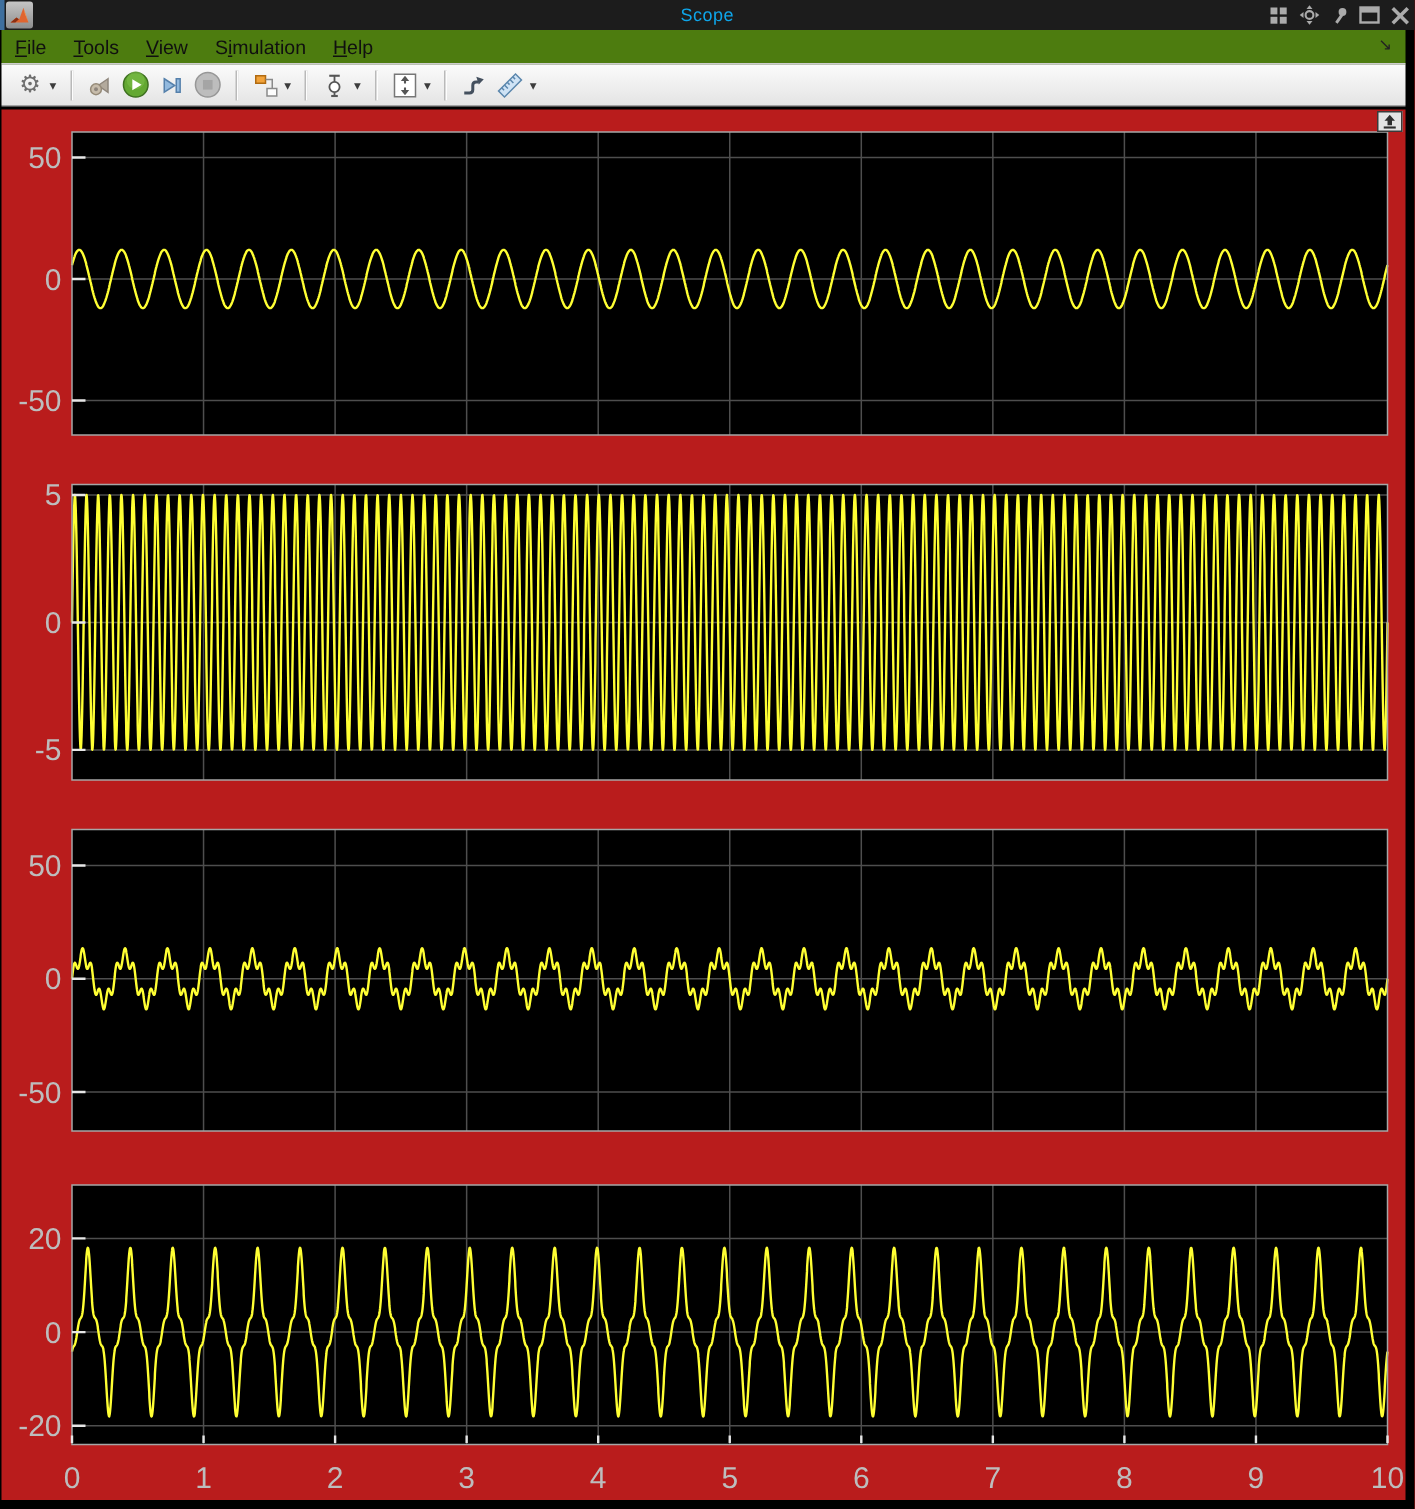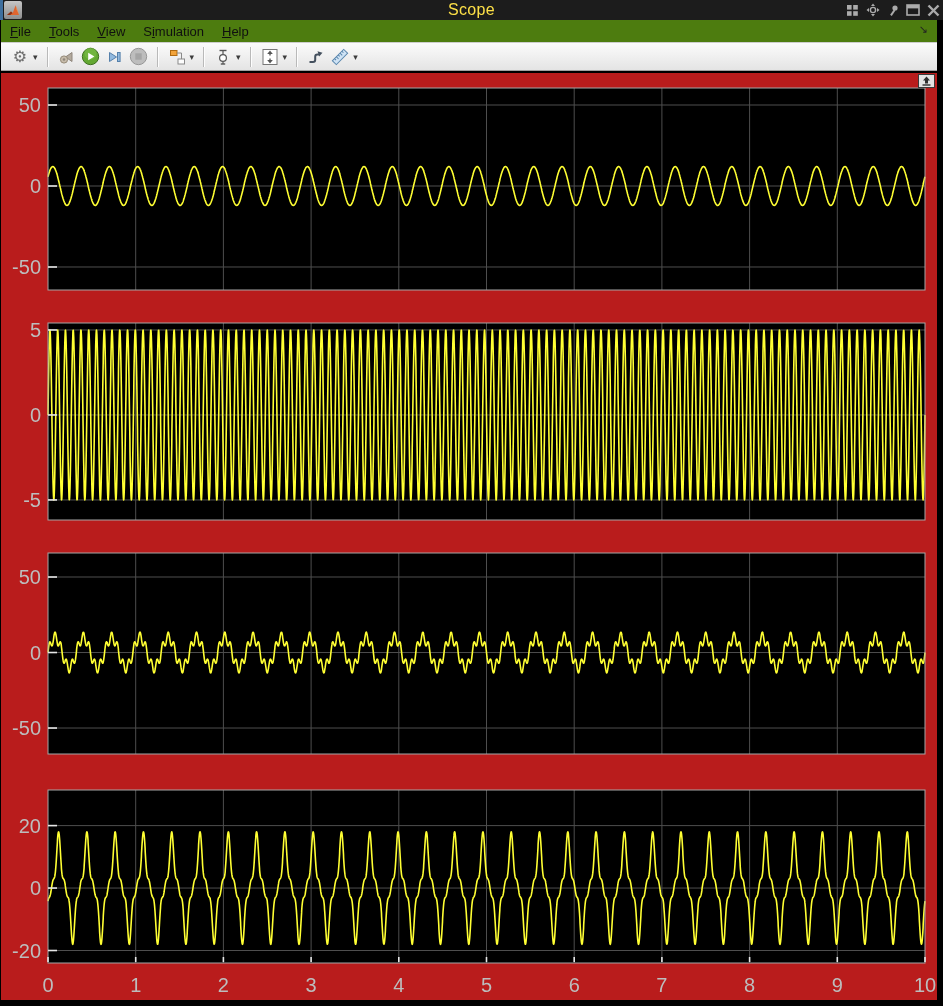--- a/index.html
+++ b/index.html
@@ -3,21 +3,21 @@
 <meta charset="utf-8">
 <style>
   html,body{margin:0;padding:0;}
   body{width:943px;height:1006px;background:#000;font-family:"Liberation Sans",sans-serif;position:relative;overflow:hidden;}
   #window{position:absolute;inset:0;}
 
   
   .titlebar{position:absolute;top:0;left:0;width:943px;height:20px;background:#1c1c1c;display:flex;align-items:center;}
   .titlebar-edge{position:absolute;left:0;top:0;width:3px;height:20px;background:#3e6f9e;}
   .matlab-btn{width:18px;height:18px;margin-left:4px;border-radius:2px;background:linear-gradient(#c6c6c6,#8e8e8e);display:flex;align-items:center;justify-content:center;z-index:2;}
-  .win-title{position:absolute;left:0;right:0;text-align:center;color:#fde047;font-size:16px;letter-spacing:.3px;}
+  .win-title{position:absolute;left:0;right:0;text-align:center;color:#0ea5e9;font-size:12px;letter-spacing:.3px;}
   .wm-icons{position:absolute;right:3px;top:0;height:20px;display:flex;align-items:center;gap:7px;z-index:2;}
   .wm-icons svg{display:block;}
 
   
   .menubar{position:absolute;top:20px;left:1px;width:936px;height:22px;background:#4d7c0f;border-bottom:1px solid #cdcdcd;display:flex;align-items:center;font-size:13px;color:#101010;}
   .menu-item{padding:3px 9px;cursor:default;}
   .menu-item .mn{text-decoration:underline;}
   .menu-overflow{position:absolute;right:9px;top:3px;font-size:11px;color:#222;}
 
   

